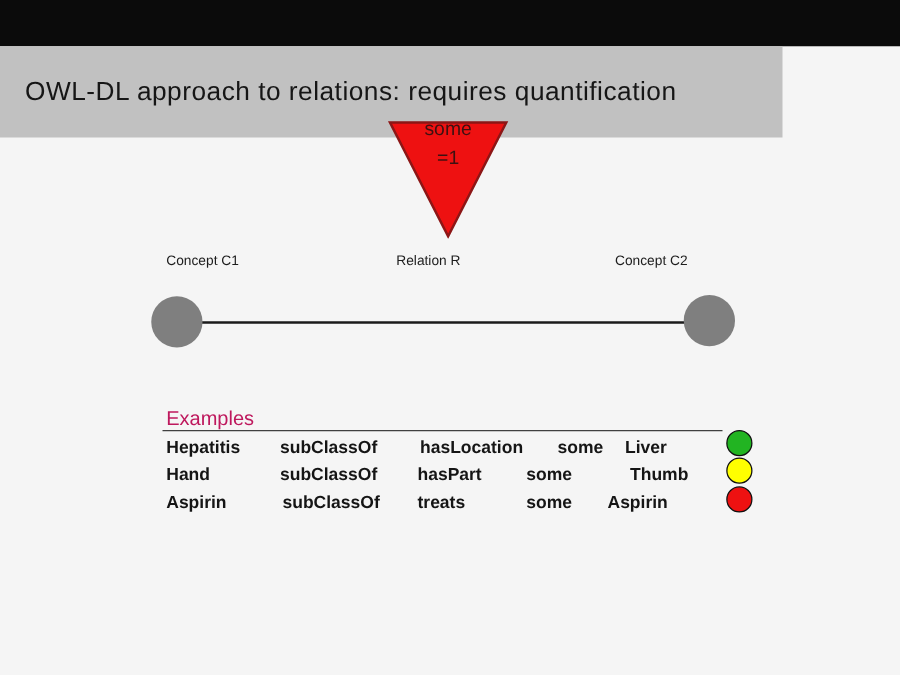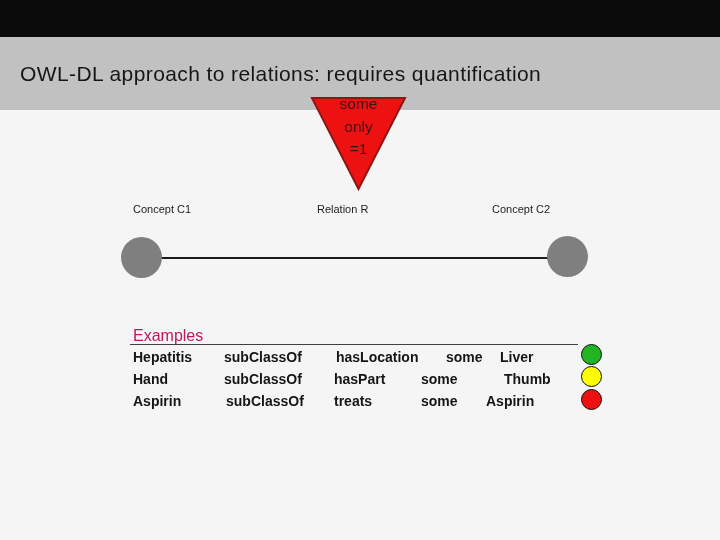--- a/index.html
+++ b/index.html
@@ -13,21 +13,21 @@
   .abs { position: absolute; }
 
   
   .topbar {
     left: 0; top: 0; width: 720px; height: 37px;
     background: #0b0b0b;
   }
 
   
   .titleband {
-    left: 0; top: 37px; width: 720px; height: 73px;
+    left: 0; top: 37px; width: 626px; height: 73px;
     background: #c1c1c1;
     display: flex; align-items: center;
     z-index: 1;
   }
   .slide-title {
     padding-left: 20px;
     font-size: 21px;
     letter-spacing: 0.4px;
     color: #161616;
     white-space: nowrap;
@@ -100,21 +100,20 @@
 
 <div class="abs titleband">
   <div class="slide-title">OWL-DL approach to relations: requires quantification</div>
 </div>
 
 <svg class="abs triangle-svg" viewBox="0 0 97 95">
   <polygon points="2,2 95,2 48.5,93" stroke-width="2" fill="#ee1111" stroke="#8c1616"></polygon>
 </svg>
 <div class="abs tri-text">
   <div>some</div>
-  <div>only</div>
   <div>=1</div>
 </div>
 
 <div class="abs diagram-label" style="left:133px">Concept C1</div>
 <div class="abs diagram-label" style="left:317px">Relation R</div>
 <div class="abs diagram-label" style="left:492px">Concept C2</div>
 
 <div class="abs connector"></div>
 <div class="abs node" style="left: 121px; top: 237px; background-color: rgb(127, 127, 127);"></div>
 <div class="abs node" style="left: 547px; top: 236px; background-color: rgb(127, 127, 127);"></div>

